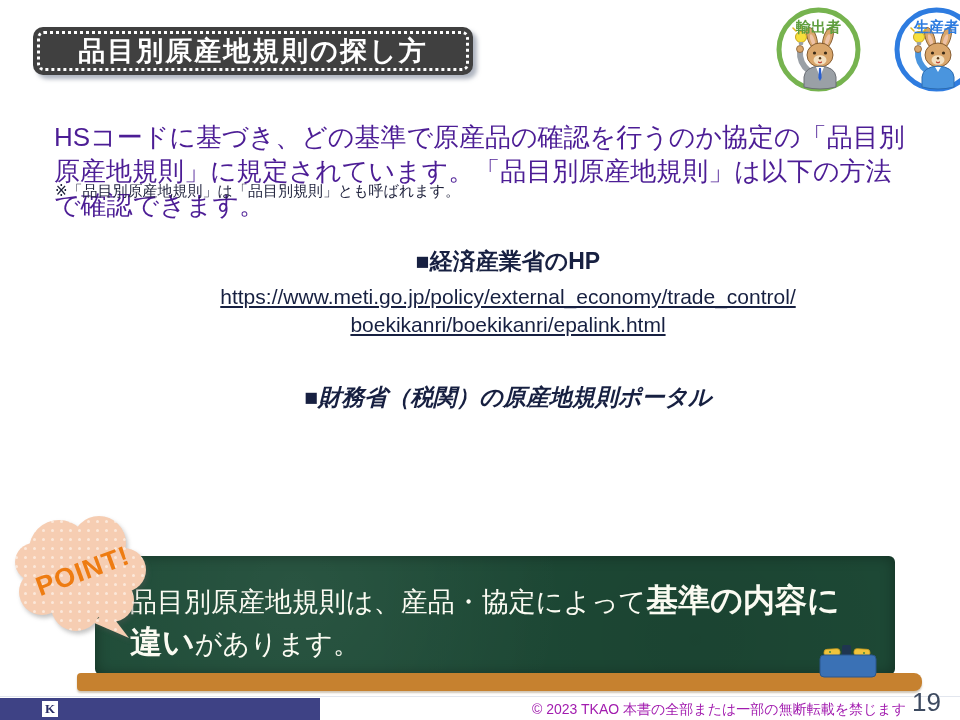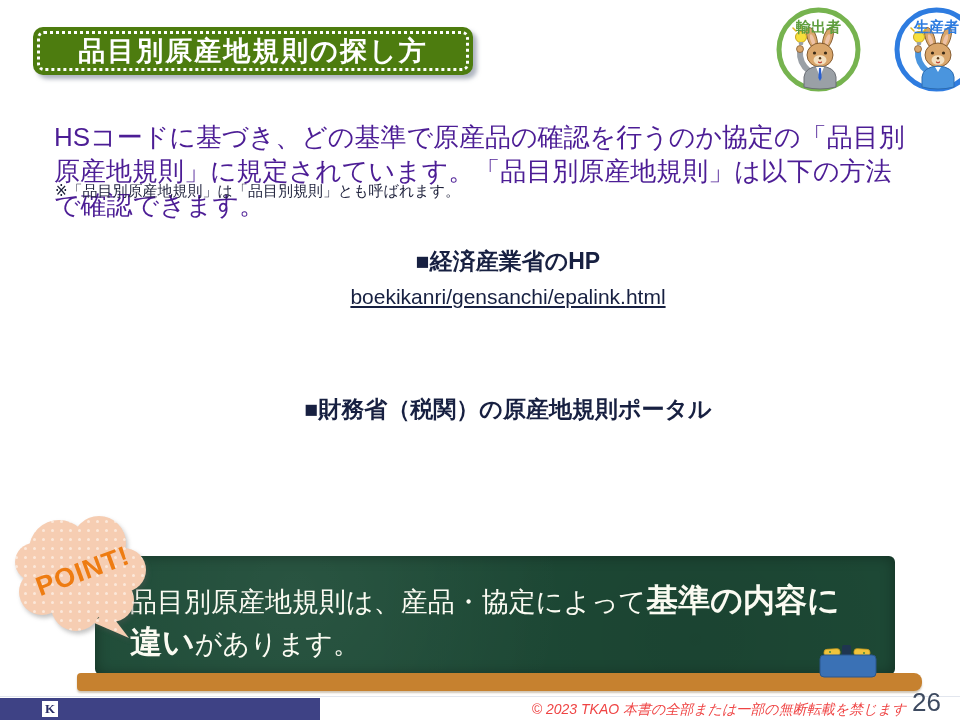--- a/index.html
+++ b/index.html
@@ -5,21 +5,21 @@
   html,body{margin:0;padding:0;}
   body{
     width:960px;height:720px;position:relative;overflow:hidden;
     background:#ffffff;
     font-family:"Liberation Sans","DejaVu Sans",sans-serif;
     color:#1c1f3a;
   }
   
   .title-box{
     position:absolute;left:33px;top:27px;width:440px;height:48px;
-    background:#4d7c0f;border-radius:10px;
+    background:#404040;border-radius:10px;
     box-shadow:4px 4px 4px rgba(110,120,140,.55);
   }
   .title-box .dotted{
     position:absolute;inset:4px;border:3px dotted #ffffff;border-radius:7px;
   }
   .title-box .title-text{
     position:absolute;inset:0;display:flex;align-items:center;justify-content:center;
     color:#ffffff;font-size:27px;font-weight:bold;letter-spacing:2px;
   }
   
@@ -30,21 +30,21 @@
   .intro{
     position:absolute;left:54px;top:120px;width:862px;
     font-size:26px;line-height:34px;color:#4c1d95;
   }
   .intro-note{
     position:absolute;left:55px;top:182px;font-size:15px;color:#1c1f3a;
   }
   
   .links-block{position:absolute;left:178px;width:660px;text-align:center;}
   .links-block.first{top:246px;}
-  .links-block.second{top:394px;}
+  .links-block.second{top:382px;font-style:italic;}
   .link-heading{font-size:23px;font-weight:bold;color:#172041;margin-bottom:6px;}
   .url-line{
     display:block;font-size:21px;line-height:28px;color:#172041;
     text-decoration:underline;cursor:pointer;
   }
   
   .point-bubble{position:absolute;left:14px;top:510px;width:140px;height:130px;z-index:5;}
   .point-bubble svg{filter:drop-shadow(2px 3px 2px rgba(90,90,90,.35));}
   .point-text{
     position:absolute;left:8px;top:46px;width:122px;text-align:center;
@@ -84,21 +84,21 @@
     display:flex;align-items:center;justify-content:center;
     font-family:"Liberation Serif","DejaVu Serif",serif;
     font-weight:bold;font-size:13px;color:#2a2e66;
   }
   .logo-text{
     color:#ffffff;font-family:"Liberation Serif","DejaVu Serif",serif;
     font-size:13.5px;letter-spacing:.5px;white-space:nowrap;
   }
   .copyright{
     position:absolute;top:701px;left:0;width:906px;text-align:right;
-    font-size:14px;color:#ef4444;font-style:italic;
+    font-size:14px;color:#a21caf;
   }
   .page-number{
     position:absolute;left:912px;top:687px;font-size:26px;color:#3d4a60;
   }
 </style>
 </head>
 <body>
 
 <div class="title-box">
   <div class="dotted"></div>
@@ -161,21 +161,22 @@
     <path d="M41,60 L44,65 L47,60 Z" fill="#ffffff"></path>
     <text x="42.5" y="25" text-anchor="middle" font-size="15" font-weight="bold" fill="#2e7ce0">生産者</text>
   </svg>
 </div>
 
 <div class="intro">HSコードに基づき、どの基準で原産品の確認を行うのか協定の「品目別原産地規則」に規定されています。「品目別原産地規則」は以下の方法で確認できます。</div>
 <div class="intro-note">※「品目別原産地規則」は「品目別規則」とも呼ばれます。</div>
 
 <div class="links-block first">
   <div class="link-heading">■経済産業省のHP</div>
-  <a class="url-line">boekikanri/gensanchi/epalink.html</a>
+  <a class="url-line">https://www.meti.go.jp/policy/external_economy/trade_control/</a>
+  <a class="url-line">boekikanri/boekikanri/epalink.html</a>
 </div>
 
 <div class="links-block second">
   <div class="link-heading">■財務省（税関）の原産地規則ポータル</div>
 </div>
 
 <div class="point-bubble">
   <svg width="140" height="130" viewBox="0 0 140 130">
     <defs>
       <pattern id="dots" width="9" height="9" patternUnits="userSpaceOnUse">
@@ -213,13 +214,13 @@
     <circle cx="46" cy="8" r="1" fill="#3e8a3e"></circle>
     <rect x="2" y="10" width="56" height="22" rx="4" fill="#3a71b5" stroke="#2a568c" stroke-width="1"></rect>
   </svg>
 </div>
 
 <div class="footer-divider"></div>
 <div class="footer-bar">
   <div class="logo-mark">K</div>
 </div>
 <div class="copyright">© 2023 TKAO 本書の全部または一部の無断転載を禁じます</div>
-<div class="page-number">26</div>
+<div class="page-number">19</div>
 
 </body></html>

